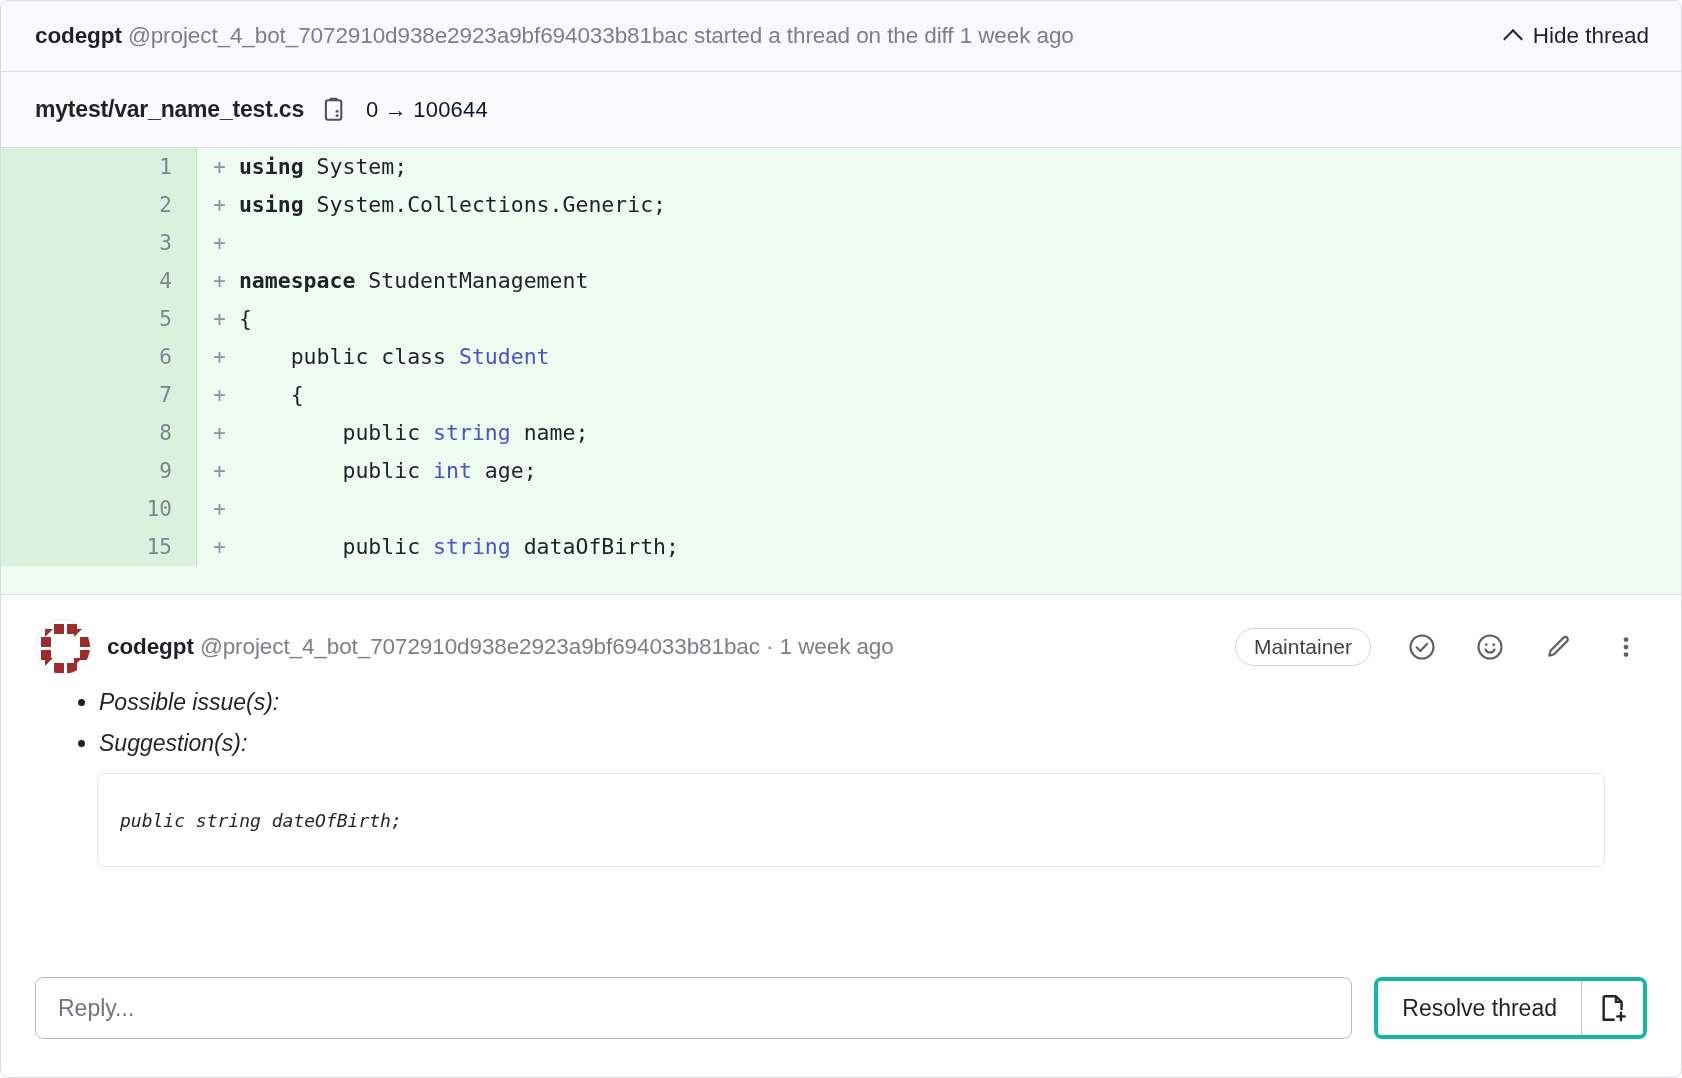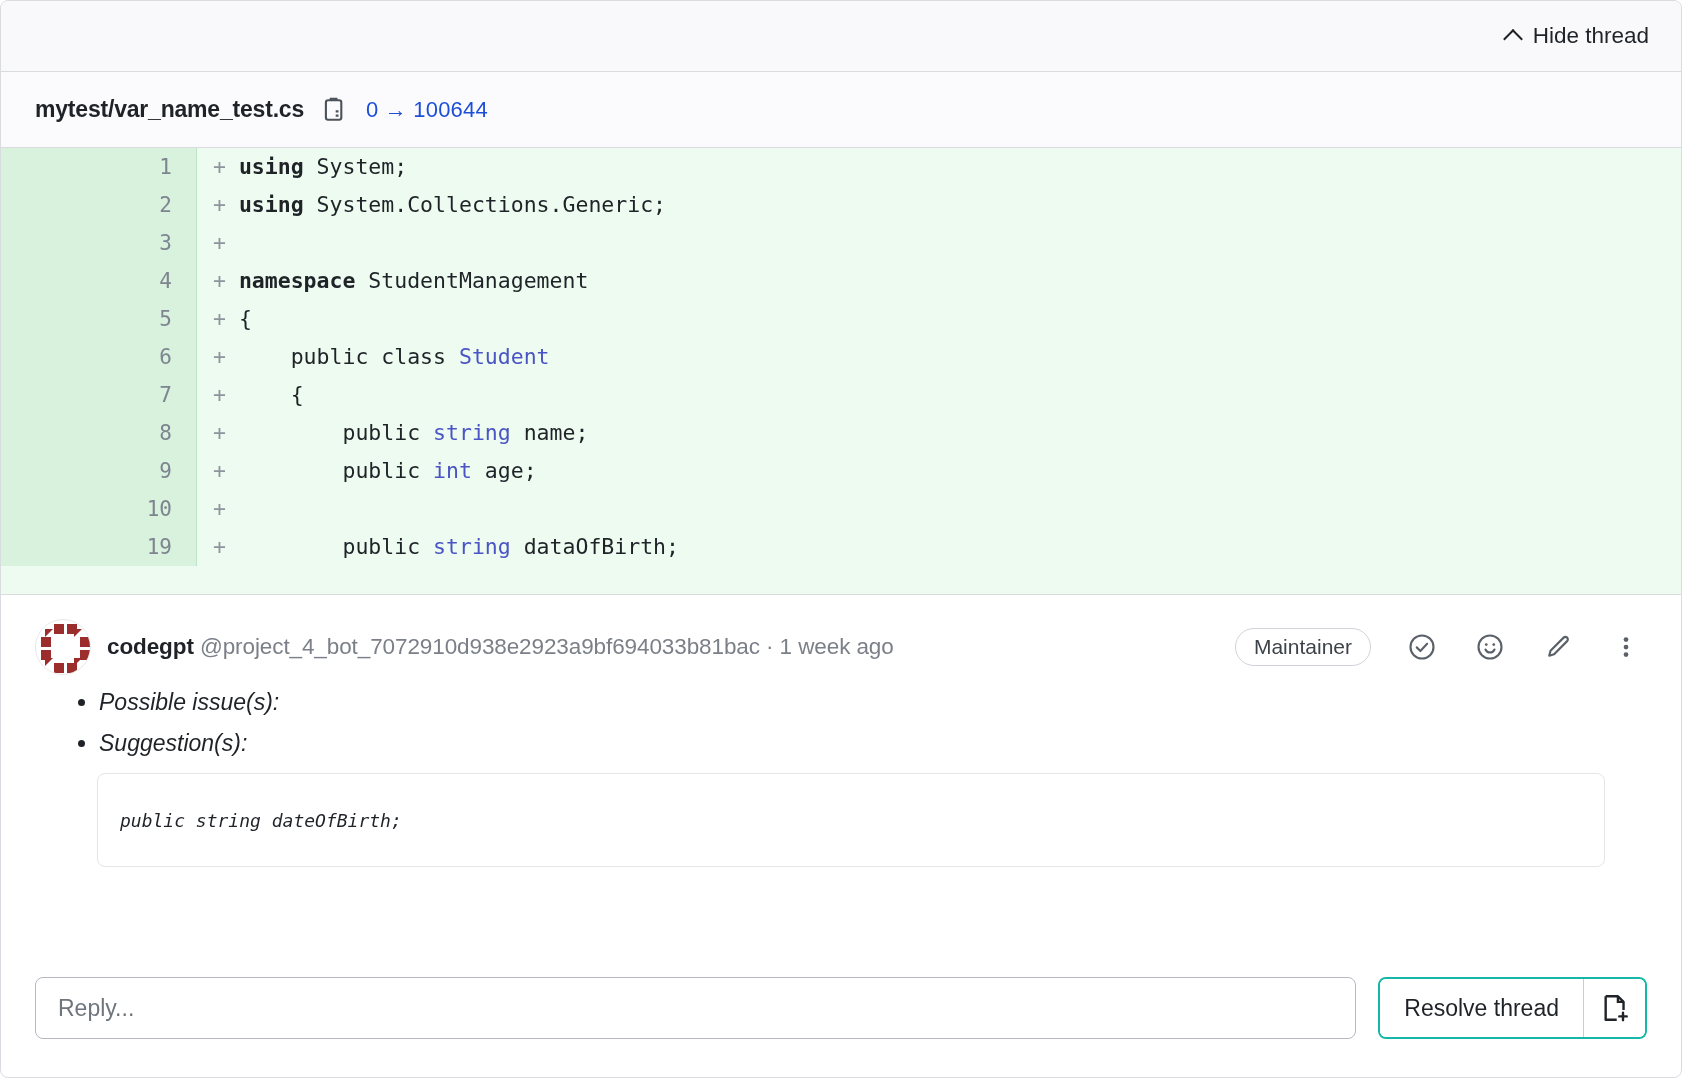--- a/index.html
+++ b/index.html
@@ -81,21 +81,21 @@
   }
   .file-path {
     font-size: 23px;
     font-weight: bold;
     color: #1f2328;
     letter-spacing: -0.2px;
   }
   .copy-icon { display: flex; align-items: center; cursor: pointer; }
   .file-mode {
     font-size: 22px;
-    color: #1d4ed8;
+    color: #0f172a;
     letter-spacing: 0.2px;
   }
 
   
   .diff {
     flex: 0 0 447px;
     height: 447px;
     overflow: hidden;
     border-bottom: 1px solid #d8dce0;
     background: #eefbf1;
@@ -241,21 +241,21 @@
     font-size: 23px;
     color: #1f2328;
     padding: 0 22px;
     outline: none;
   }
   .reply-input::placeholder { color: #6f757d; }
 
   .btn-group {
     display: flex;
     align-items: stretch;
-    border: 2px solid #14b8a6;
+    border: 4px solid #14b8a6;
     border-radius: 8px;
     overflow: hidden;
     height: 62px;
     background: #ffffff;
   }
   .btn-resolve {
     display: flex;
     align-items: center;
     padding: 0 24px;
     font-size: 23px;
@@ -276,20 +276,26 @@
     cursor: pointer;
     color: #1f2328;
   }
 </style>
 </head>
 <body>
 
 <div class="thread-card">
 
   <div class="thread-header">
+    <div class="thread-header-text">
+      <span class="author">codegpt</span>
+      <span>@project_4_bot_7072910d938e2923a9bf694033b81bac</span>
+      <span>started a thread on the diff</span>
+      <span>1 week ago</span>
+    </div>
     <div class="header-spacer"></div>
     <div class="hide-thread">
       <span class="chev-up"></span>
       <span>Hide thread</span>
     </div>
   </div>
 
   <div class="file-header">
     <span class="file-path">mytest/var_name_test.cs</span>
     <span class="copy-icon">
@@ -338,21 +344,21 @@
       </div>
       <div class="diff-row">
         <div class="diff-lineno">9</div>
         <div class="diff-code"><span class="diff-marker">+ </span><span class="kw2">        public </span><span class="type">int</span><span> age;</span></div>
       </div>
       <div class="diff-row">
         <div class="diff-lineno">10</div>
         <div class="diff-code"><span class="diff-marker">+ </span><span></span></div>
       </div>
       <div class="diff-row">
-        <div class="diff-lineno">19</div>
+        <div class="diff-lineno">15</div>
         <div class="diff-code"><span class="diff-marker">+ </span><span class="kw2">        public </span><span class="type">string</span><span> dataOfBirth;</span></div>
       </div>
     </div>
 
   <div class="comment">
 
     <div class="comment-head">
       <div class="avatar" id="avatar">
           <i style="left: 18px; top: 4px; width: 10px; height: 10px; background: rgb(155, 45, 45);"></i>
           <i style="left: 31px; top: 4px; width: 10px; height: 10px; background: rgb(155, 45, 45);"></i>

